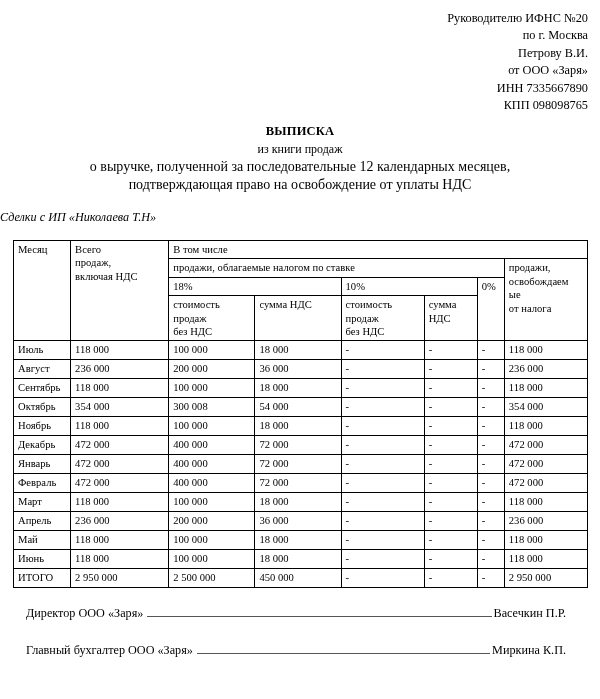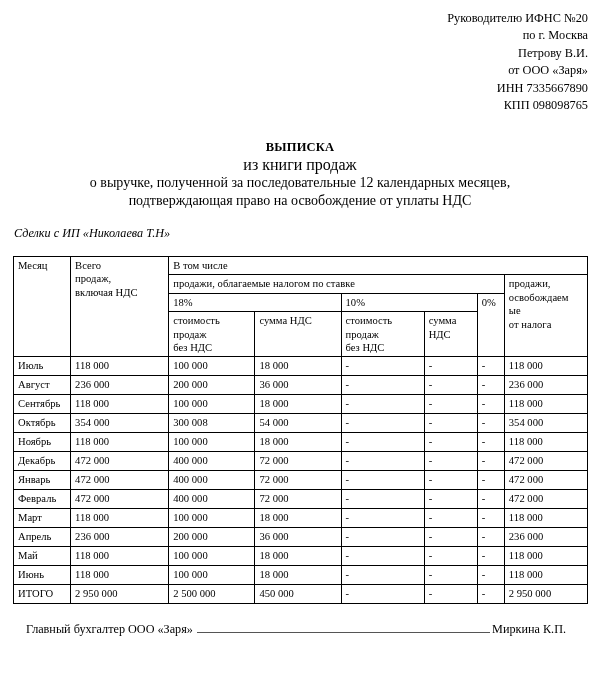--- a/index.html
+++ b/index.html
@@ -30,40 +30,39 @@
     text-align: right;
     line-height: 17.4px;
   }
   .addressee div {
     font-size: 12.3px;
     white-space: nowrap;
   }
 
   
   .title-block {
-    margin-top: 24px;
+    margin-top: 8px;
     text-align: center;
     line-height: 18px;
   }
   .doc-title {
     font-weight: bold;
     font-size: 12.5px;
     letter-spacing: 0.2px;
   }
   .doc-subtitle {
-    font-size: 16px;
+    font-size: 12px;
   }
   .doc-desc {
     font-size: 14px;
   }
 
   
   .meta {
     margin-top: 15px;
-    padding-left: 14px;
     line-height: 17.6px;
     font-size: 12.2px;
   }
   .meta .it { font-style: italic; }
   .meta-row { white-space: nowrap; }
 
   
   .table-wrap {
     margin-top: 13px;
     padding: 0 12px 0 13px;
@@ -317,19 +316,24 @@
             <td>-</td>
             <td>-</td>
             <td>2 950 000</td>
           </tr>
         </tbody>
     </table>
   </div>
 
   <div class="signatures">
     <div class="sig-row">
+      <span class="sig-label">Директор ООО «Заря»</span>
+      <span class="sig-line"></span>
+      <span class="sig-name">Васечкин П.Р.</span>
+    </div>
+    <div class="sig-row">
       <span class="sig-label">Главный бухгалтер ООО «Заря»</span>
       <span class="sig-line"></span>
       <span class="sig-name">Миркина К.П.</span>
     </div>
   </div>
 
 </div>
 
 </body></html>

